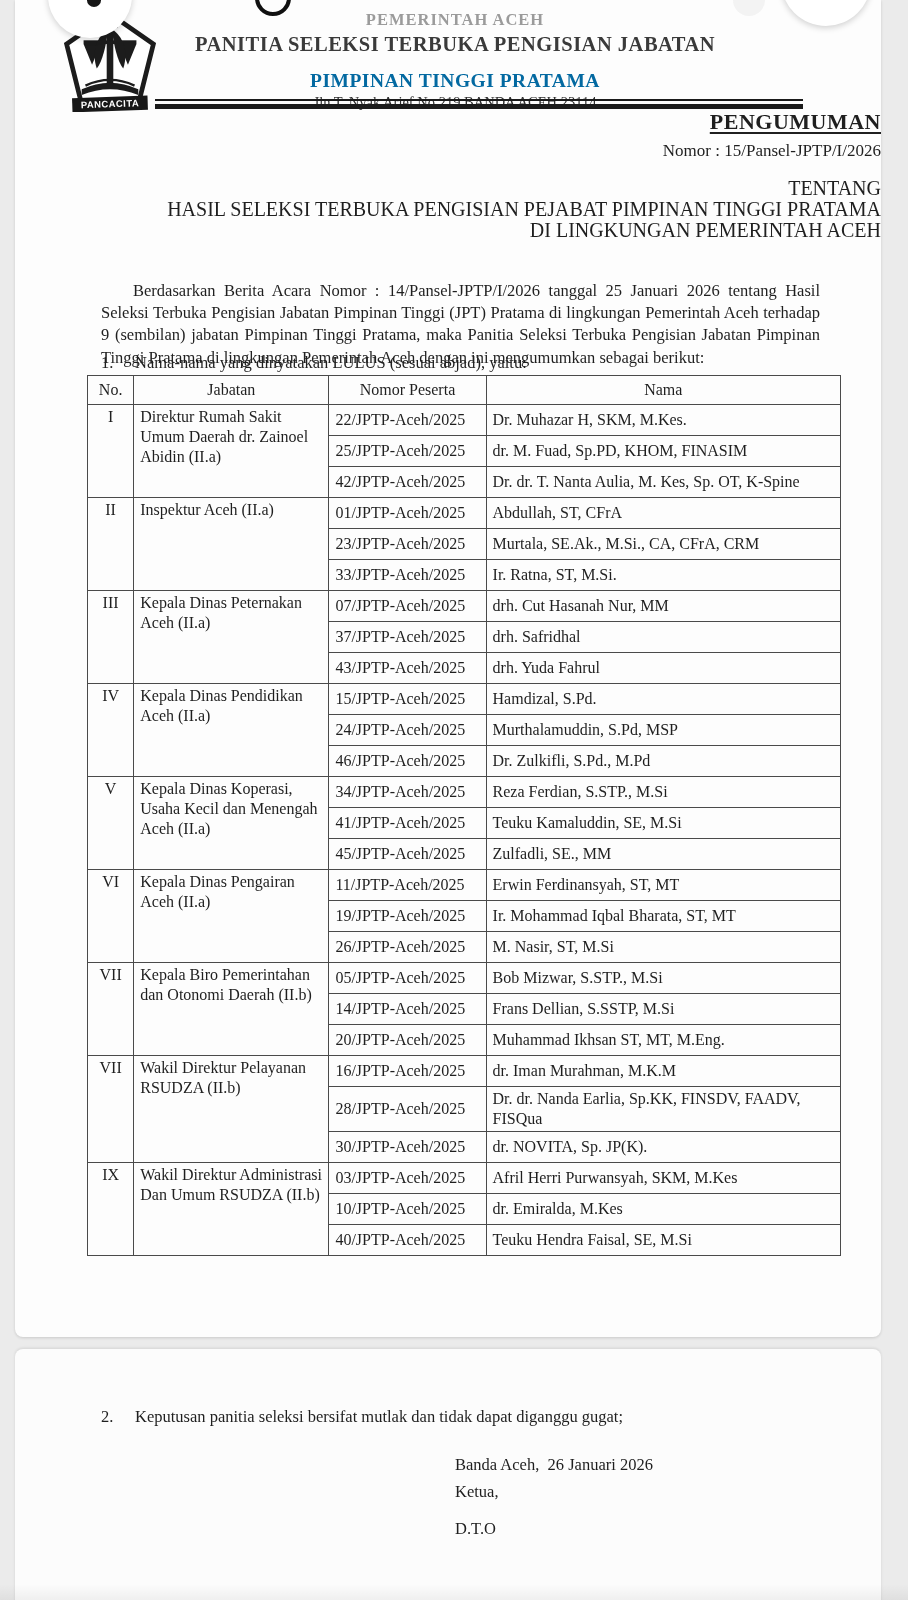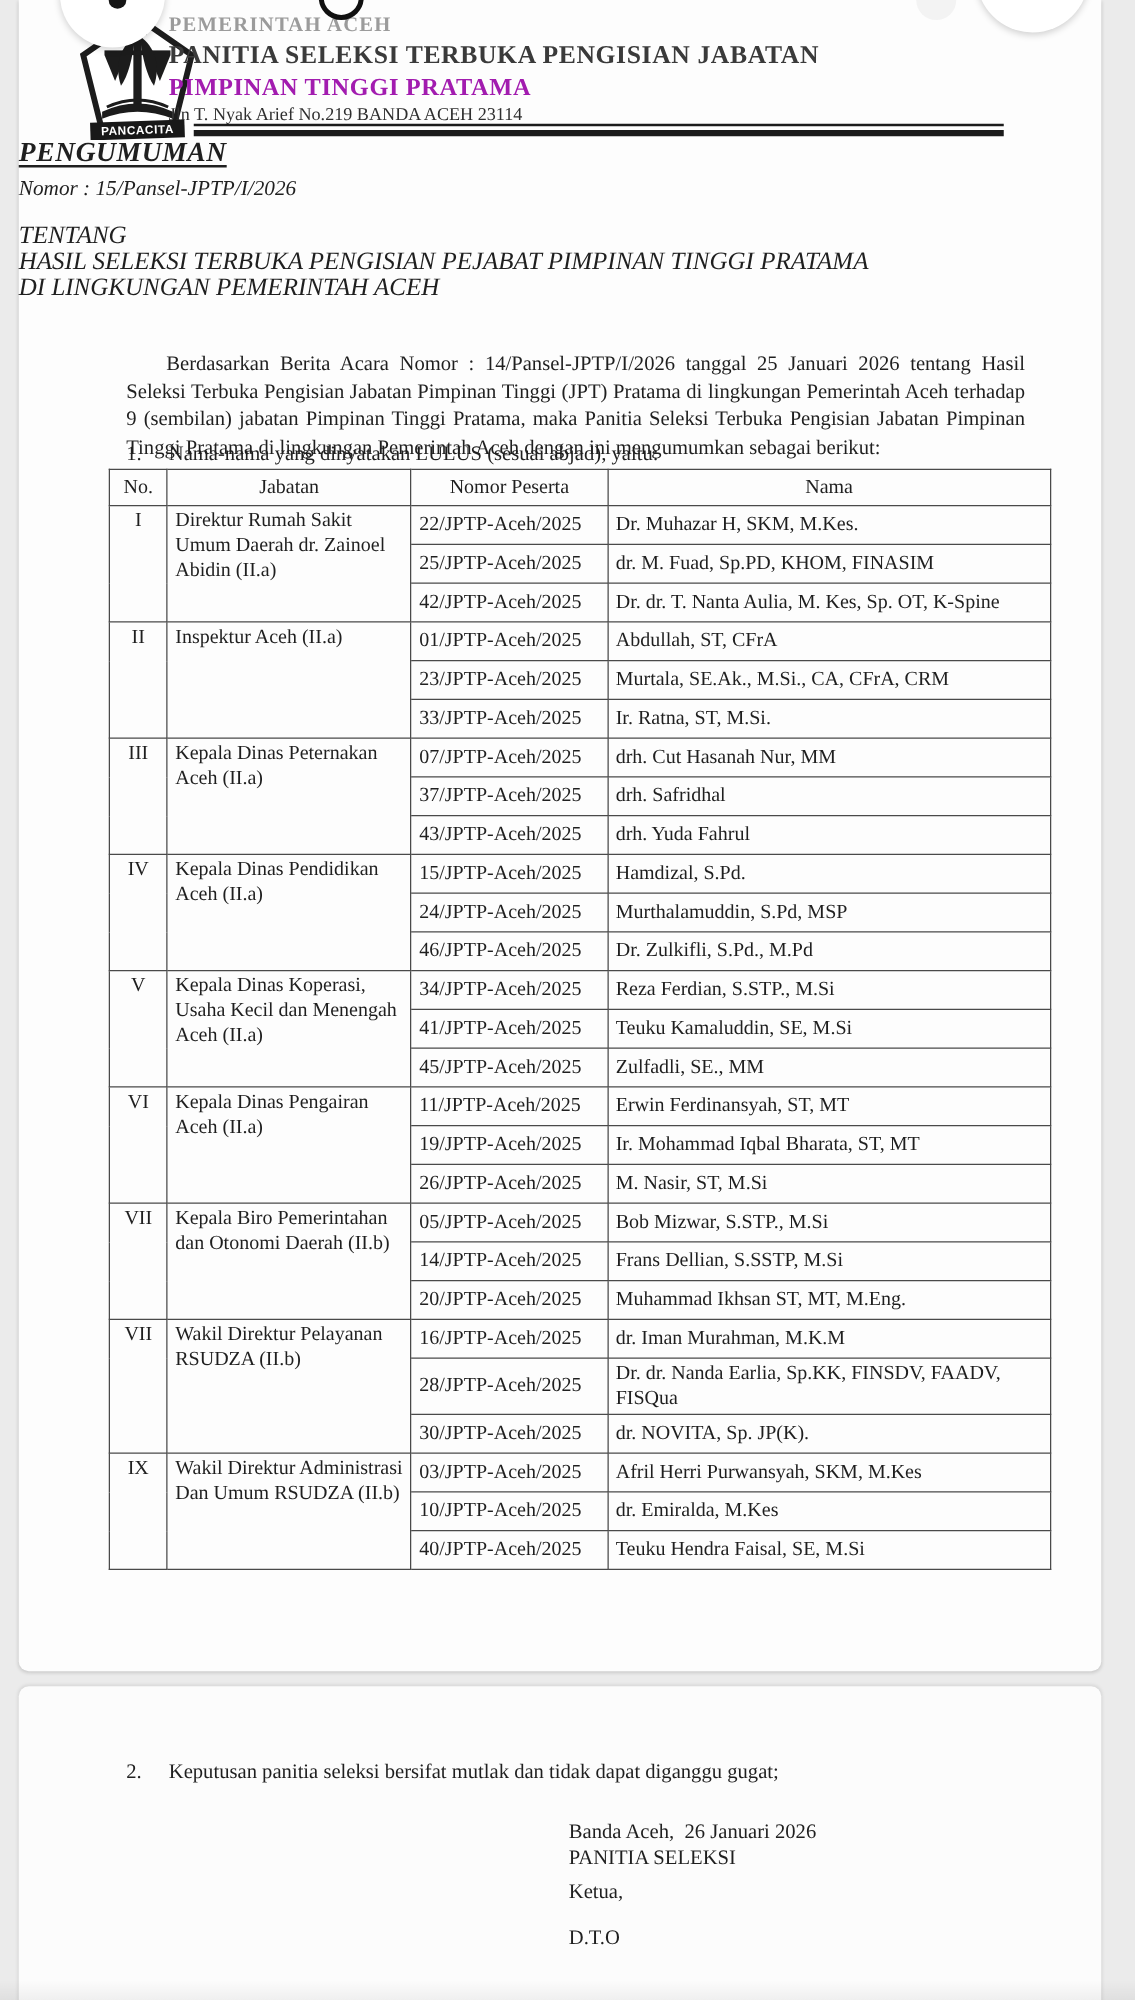--- a/index.html
+++ b/index.html
@@ -16,30 +16,30 @@
   
   .fab{position:absolute;border-radius:50%;background:#fff;box-shadow:0 2px 6px rgba(0,0,0,.18);z-index:6;}
   #fab-left{left:48px;top:-46px;width:84px;height:84px;}
   #fab-left-glyph{position:absolute;left:87px;top:-6px;width:14px;height:13px;border-radius:50%;background:#161616;z-index:7;}
   #ring-glyph{position:absolute;left:255px;top:-20px;width:28px;height:28px;border-radius:50%;border:4.5px solid #101010;background:transparent;z-index:7;}
   #fab-faded{left:733px;top:-16px;width:32px;height:32px;background:#f1f1f1;box-shadow:none;opacity:.85;}
   #fab-right{left:781px;top:-64px;width:90px;height:90px;}
 
   
   #logo{position:absolute;left:47px;top:12px;width:96px;height:100px;}
-  #head-text{position:absolute;left:120px;top:10px;width:640px;}
+  #head-text{position:absolute;left:120px;top:10px;width:640px;text-align:center;}
   .lh-gov{font-size:16.5px;font-weight:bold;color:#9b9b9b;letter-spacing:1px;}
   .lh-1{font-size:20.5px;font-weight:bold;color:#3a3a3a;letter-spacing:.5px;margin-top:3px;}
-  .lh-2{font-size:19.5px;font-weight:bold;color:#a21caf;letter-spacing:.5px;margin-top:4px;}
+  .lh-2{font-size:19.5px;font-weight:bold;color:#0369a1;letter-spacing:.5px;margin-top:14px;}
   .lh-addr{font-size:14.5px;color:#2e2e2e;margin-top:2px;}
   #head-rule{position:absolute;left:140px;top:99px;width:648px;height:3px;
     border-top:2px solid #1b1b1b;border-bottom:5px solid #1b1b1b;}
 
   
-  #title-block{position:absolute;left:0;top:109px;width:866px;text-align:left;font-style:italic;}
+  #title-block{position:absolute;left:0;top:109px;width:866px;text-align:right;}
   #doc-heading{font-size:22px;font-weight:bold;letter-spacing:.5px;text-decoration:underline;text-underline-offset:3px;}
   #doc-number{font-size:17px;margin-top:6px;}
   #about{margin-top:17px;font-size:20px;line-height:21px;}
 
   
   #opening{position:absolute;left:86px;top:263px;width:719px;text-align:justify;
     font-size:16.5px;line-height:22.4px;text-indent:32px;}
   .num-item{position:absolute;display:flex;font-size:16.5px;line-height:21px;}
   #item1{left:86px;top:352px;width:719px;}
   #item2{left:86px;top:57px;width:719px;}
@@ -265,19 +265,18 @@
 </div>
 
 <div class="page" id="page2">
   <div class="num-item" id="item2">
     <span class="no">2.</span>
     <span>Keputusan panitia seleksi bersifat mutlak dan tidak dapat diganggu gugat;</span>
   </div>
 
   <div id="signature">
     <div>Banda Aceh,&nbsp; 26 Januari 2026</div>
-    <div>PANITIA SELEKSI</div>
     <div id="sig-role">Ketua,</div>
     <div id="sig-dto">D.T.O</div>
   </div>
 </div>
 
 <div id="bottom-fade"></div>
 
 </body></html>

